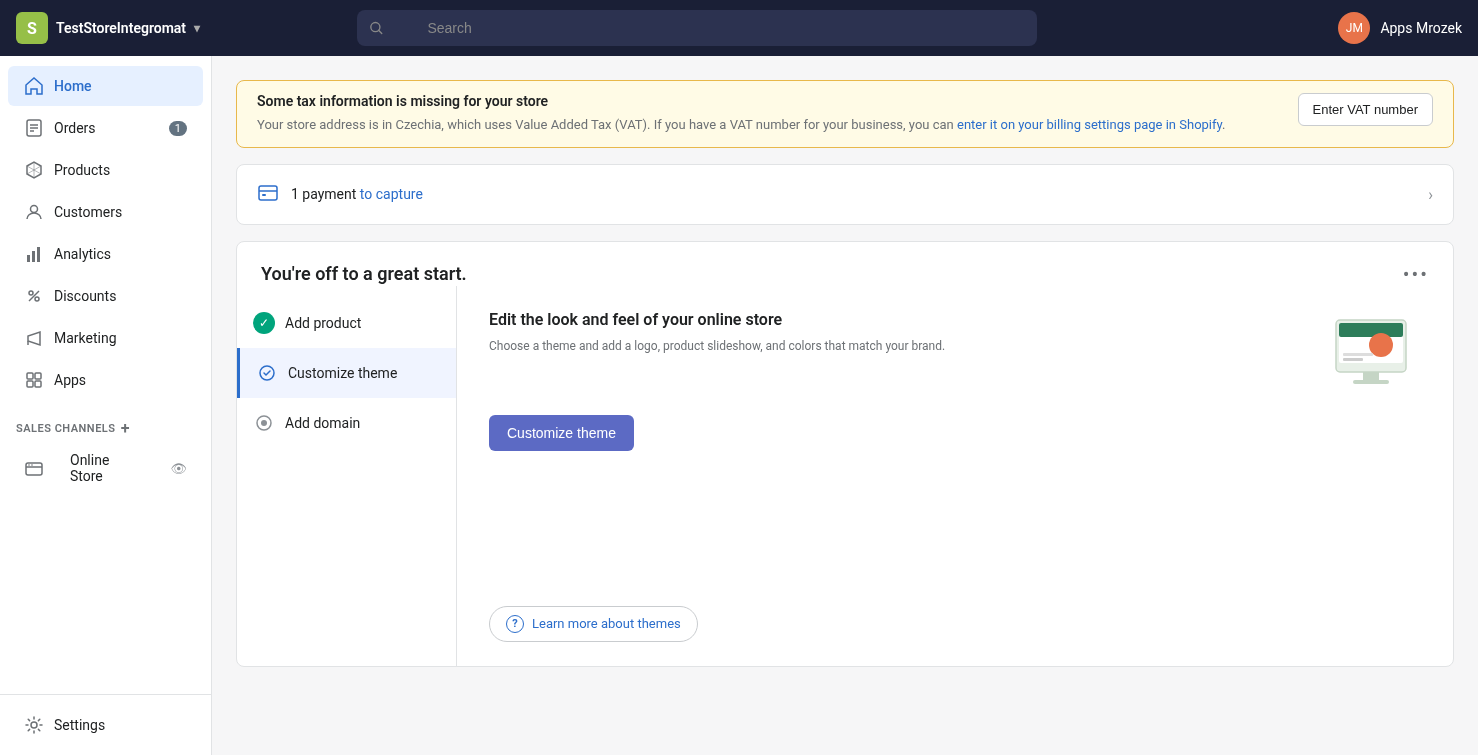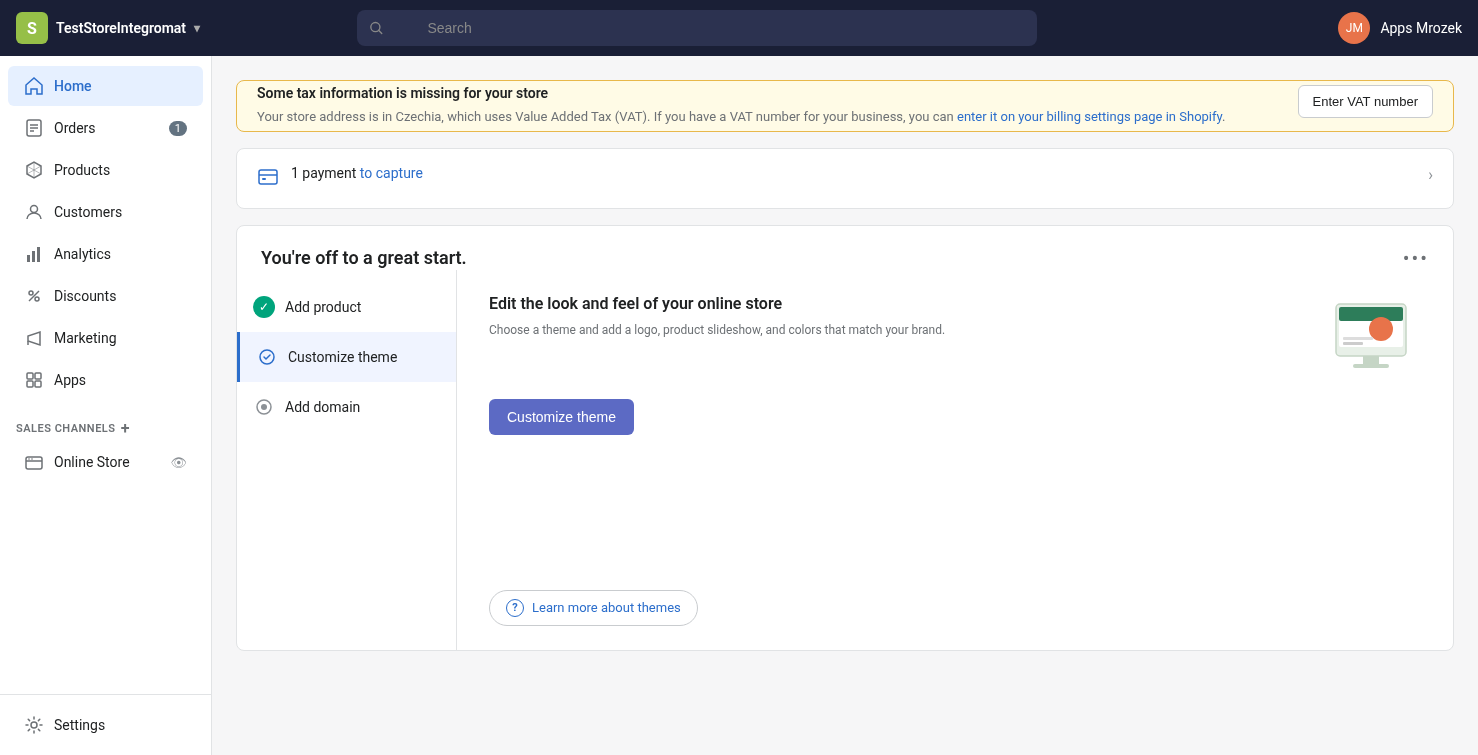--- a/index.html
+++ b/index.html
@@ -144,21 +144,21 @@
       align-items: center;
       justify-content: center;
       border-radius: 4px;
       color: #6d7175;
       cursor: pointer;
       font-size: 16px;
     }
     .nav-item-sub {
       display: flex;
       align-items: center;
-      gap: 10px;
+      gap: 26px;
       padding: 8px 16px;
       font-size: 14px;
       color: #202223;
       cursor: pointer;
       border-radius: 6px;
       margin: 2px 8px;
     }
     .sidebar-bottom {
       margin-top: auto;
       border-top: 1px solid #e1e3e5;
@@ -171,21 +171,21 @@
       overflow-y: auto;
       padding: 24px;
       background: #f6f6f7;
     }
 
     
     .tax-banner {
       background: #fffbe6;
       border: 1px solid #e8b84b;
       border-radius: 8px;
-      padding: 4px 20px;
+      padding: 12px 20px;
       display: flex;
       align-items: flex-start;
       justify-content: space-between;
       margin-bottom: 16px;
     }
     .tax-banner-content {}
     .tax-banner-title {
       font-weight: 600;
       font-size: 14px;
       color: #202223;
@@ -214,20 +214,21 @@
       color: #202223;
     }
 
     
     .payment-card {
       background: #fff;
       border: 1px solid #e1e3e5;
       border-radius: 8px;
       padding: 16px 20px;
       display: flex;
+      align-items: center;
       gap: 12px;
       margin-bottom: 16px;
       cursor: pointer;
     }
     .payment-icon {
       color: #2c6ecb;
       font-size: 20px;
     }
     .payment-text {
       font-size: 14px;

